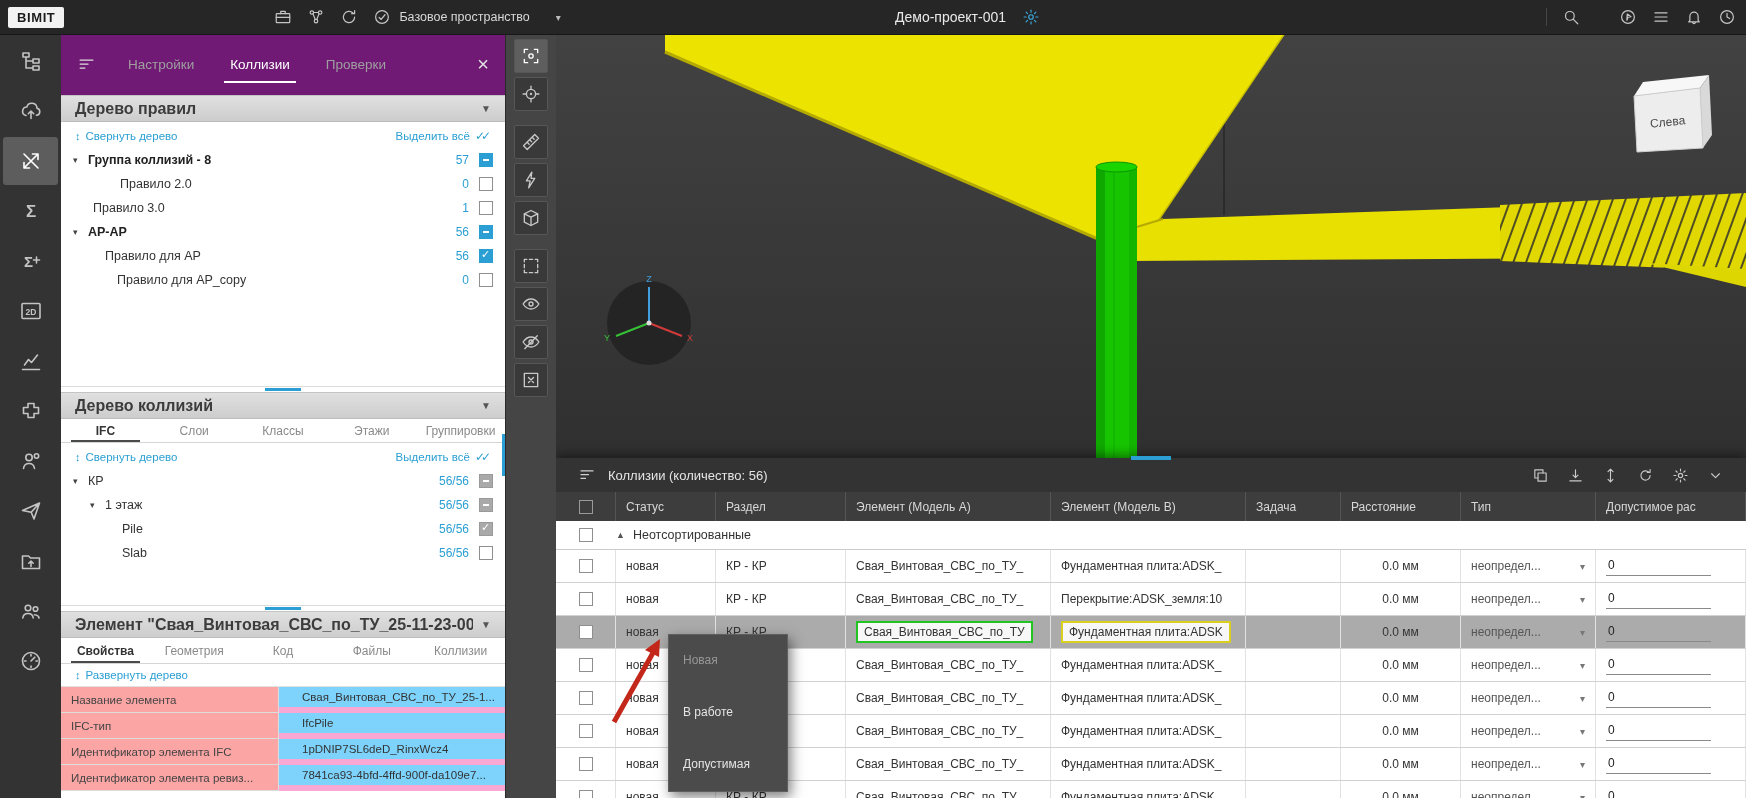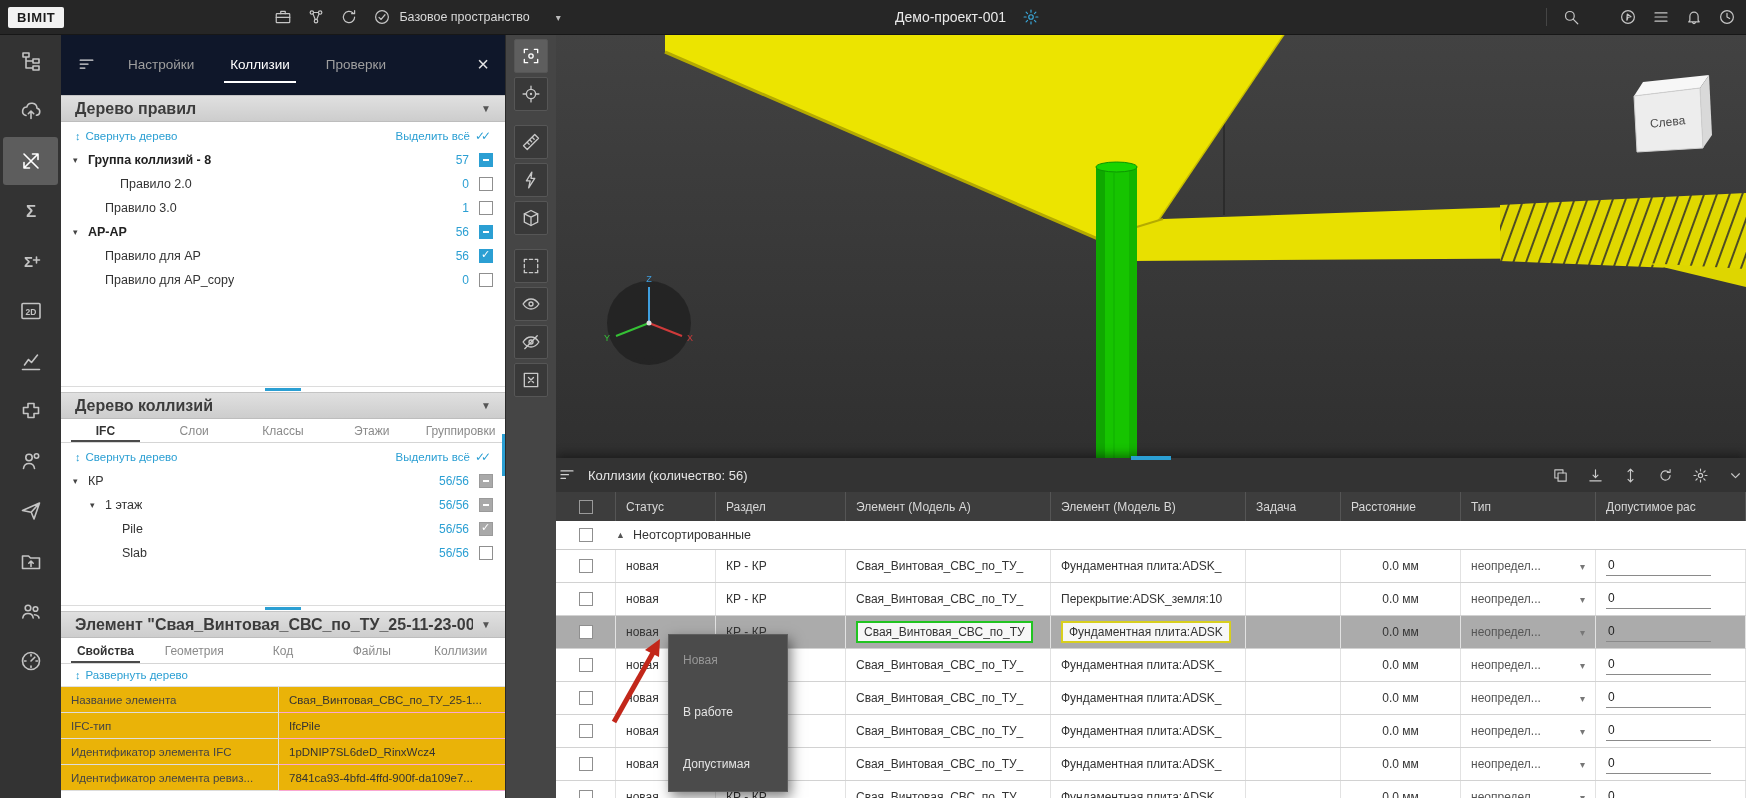--- a/index.html
+++ b/index.html
@@ -23,21 +23,21 @@
   #tb-right-icons .tb-icon-btn[data-name="search-button"]{margin-right:24px}
 
   
   #left-toolbar{position:absolute;left:0;top:33px;bottom:0;width:61px;background:#333;display:flex;flex-direction:column;align-items:center;padding-top:4px;gap:2px;z-index:20}
   .tool-btn{width:55px;height:48px;display:flex;align-items:center;justify-content:center;color:#c4c4c4;border-radius:3px;cursor:pointer;flex:none}
   .tool-btn.active{background:#5d5d5d;color:#fff}
   .tool-btn .icon svg{width:24px;height:24px;display:block}
 
   
   #left-panel{position:absolute;left:61px;top:33px;width:445px;bottom:0;background:#fff;display:flex;flex-direction:column;overflow:hidden;z-index:10;border-right:1px solid #2a2a2a}
-  .panel-tabs{height:62px;background:#0f172a;display:flex;align-items:center;flex:none}
+  .panel-tabs{height:62px;background:#701a75;display:flex;align-items:center;flex:none}
   .pt-menu{color:#ddd;margin:0 14px 0 16px}
   .pt-menu svg{width:19px;height:19px;display:block}
   #panel-tabs-list{display:flex;height:100%;align-items:center}
   .ptab{font-size:13.5px;color:#9f9f9f;padding:0 6px;height:100%;display:flex;align-items:center;position:relative;margin:0 12px;cursor:pointer}
   .ptab.active{color:#fff}
   .ptab.active::after{content:"";position:absolute;left:0;right:0;bottom:12px;height:2px;background:#fff}
   .panel-close{margin-left:auto;margin-right:16px;color:#e3e3e3;font-size:20px;line-height:1;cursor:pointer}
 
   .sec-head{height:27px;background:linear-gradient(#e0e0e0,#cdcdcd);border-top:1px solid #c4c4c4;border-bottom:1px solid #bdbdbd;display:flex;align-items:center;padding:0 14px;flex:none}
   .sec-head .t{font-size:16px;font-weight:bold;color:#3c3c3c;white-space:nowrap;overflow:hidden}
@@ -70,41 +70,41 @@
   .sub-tabs{height:24px;display:flex;align-items:stretch;border-bottom:1px solid #d5d5d5;flex:none;background:#fff}
   .stab{flex:1;display:flex;align-items:center;justify-content:center;font-size:12px;color:#8a8a8a;position:relative;cursor:pointer;white-space:nowrap}
   .stab.active{color:#333;font-weight:bold}
   .stab.active::after{content:"";position:absolute;left:10px;right:10px;bottom:0;height:2px;background:#4a4a4a}
   #el-tabs{height:26px}
 
   .expand-row{height:22px;display:flex;align-items:center;padding:0 14px;font-size:11.5px;color:#2b9fd3;flex:none}
   .expand-row .lnk{display:flex;align-items:center;gap:5px;cursor:pointer}
 
   #prop-grid{display:grid;grid-template-columns:218px 1fr;grid-auto-rows:26px;font-size:11.5px;flex:1;overflow:hidden;border-top:1px solid #e0e0e0}
-  .pname{background:#eab308;border-bottom:1px solid #ddd;border-right:1px solid #ddd;display:flex;align-items:center;padding:0 10px;color:#444;white-space:nowrap;overflow:hidden}
-  .pval{background:#eab308;border-bottom:1px solid #f9a8d4;display:flex;align-items:center;padding:0 10px;color:#333;white-space:nowrap;overflow:hidden}
+  .pname{background:#fca5a5;border-bottom:1px solid #ddd;border-right:1px solid #ddd;display:flex;align-items:center;padding:0 10px;color:#444;white-space:nowrap;overflow:hidden}
+  .pval{background:#7dd3fc;border-bottom:6px solid #f9a8d4;display:flex;align-items:center;padding:0 23px;color:#333;white-space:nowrap;overflow:hidden}
 
   
   #panel-splitter-handle{position:absolute;left:502px;top:434px;width:3px;height:42px;background:#2b9fd3;z-index:25}
 
   
   #mini-toolbar{position:absolute;left:506px;top:33px;width:50px;bottom:0;background:#454545;display:flex;flex-direction:column;align-items:center;padding-top:6px;z-index:8}
   .mini-group{display:flex;flex-direction:column;gap:4px;margin-bottom:14px}
   .mini-btn{width:34px;height:34px;background:#393939;border:1px solid #565656;border-radius:2px;color:#c8c8c8;display:flex;align-items:center;justify-content:center;cursor:pointer}
   .mini-btn.active{background:#5e5e5e;color:#fff}
   .mini-btn svg{width:20px;height:20px;display:block}
 
   
   #viewport{position:absolute;left:556px;top:33px;right:0;bottom:0;overflow:hidden;background:#2c2c2c}
   #scene{position:absolute;inset:0;width:100%;height:100%}
 
   
   #collisions-panel{position:absolute;left:0;right:0;bottom:0;height:340px;background:#fff;z-index:10;display:flex;flex-direction:column;box-shadow:0 -3px 10px rgba(0,0,0,.45)}
   .cp-grab{position:absolute;top:-2px;left:50%;transform:translateX(-50%);width:40px;height:4px;background:#2b9fd3;z-index:3;cursor:row-resize}
-  .cp-head{height:34px;background:#333;display:flex;align-items:center;padding:0 2px;flex:none}
+  .cp-head{height:34px;background:#333;display:flex;align-items:center;padding:0 22px;flex:none}
   .cp-menu{color:#cfcfcf}
   .cp-menu svg{width:18px;height:18px;display:block}
   .cp-title{color:#e5e5e5;font-size:13px;margin-left:12px;white-space:nowrap}
   #cp-icons{margin-left:auto;display:flex;gap:18px;color:#c9c9c9}
   .cp-icon-btn{cursor:pointer;display:flex;align-items:center}
   .cp-icon-btn .icon svg{width:17px;height:17px;display:block}
   .tgrid{display:grid;grid-template-columns:60px 100px 130px 205px 195px 95px 120px 135px 1fr}
   #thead{height:29px;background:#3d3d3d;flex:none}
   .th{display:flex;align-items:center;padding:0 10px;color:#d8d8d8;font-size:12px;border-right:1px solid #555;white-space:nowrap;overflow:hidden}
   .th.c-cb,.tc.c-cb{justify-content:center;padding:0}
@@ -366,39 +366,39 @@
       <span class="lbl b" data-name="tree-item-label">Группа коллизий - 8</span>
       <span class="cnt" data-name="collision-count">57</span>
       <span class="cb ind" data-name="tree-item-checkbox"></span>
     </div>
         <div class="tree-row" data-name="tree-item" style="padding-left:44px">
       <span class="caret" data-name="caret-spacer"></span>
       <span class="lbl" data-name="tree-item-label">Правило 2.0</span>
       <span class="cnt" data-name="collision-count">0</span>
       <span class="cb empty" data-name="tree-item-checkbox"></span>
     </div>
-        <div class="tree-row" data-name="tree-item" style="padding-left:29px">
+        <div class="tree-row" data-name="tree-item" style="padding-left:17px">
       <span class="caret" data-name="caret-spacer"></span>
       <span class="lbl" data-name="tree-item-label">Правило 3.0</span>
       <span class="cnt" data-name="collision-count">1</span>
       <span class="cb empty" data-name="tree-item-checkbox"></span>
     </div>
         <div class="tree-row" data-name="tree-item" style="padding-left:12px">
       <span class="caret" data-name="caret-down-icon">▾</span>
       <span class="lbl b" data-name="tree-item-label">АР-АР</span>
       <span class="cnt" data-name="collision-count">56</span>
       <span class="cb ind" data-name="tree-item-checkbox"></span>
     </div>
         <div class="tree-row" data-name="tree-item" style="padding-left:29px">
       <span class="caret" data-name="caret-spacer"></span>
       <span class="lbl" data-name="tree-item-label">Правило для АР</span>
       <span class="cnt" data-name="collision-count">56</span>
       <span class="cb chk" data-name="tree-item-checkbox"></span>
     </div>
-        <div class="tree-row" data-name="tree-item" style="padding-left:29px">
+        <div class="tree-row" data-name="tree-item" style="padding-left:41px">
       <span class="caret" data-name="caret-spacer"></span>
       <span class="lbl" data-name="tree-item-label">Правило для АР_copy</span>
       <span class="cnt" data-name="collision-count">0</span>
       <span class="cb empty" data-name="tree-item-checkbox"></span>
     </div>
       </div>
   </div>
 
   <div class="h-divider" data-name="section-resize-handle"></div>
 

